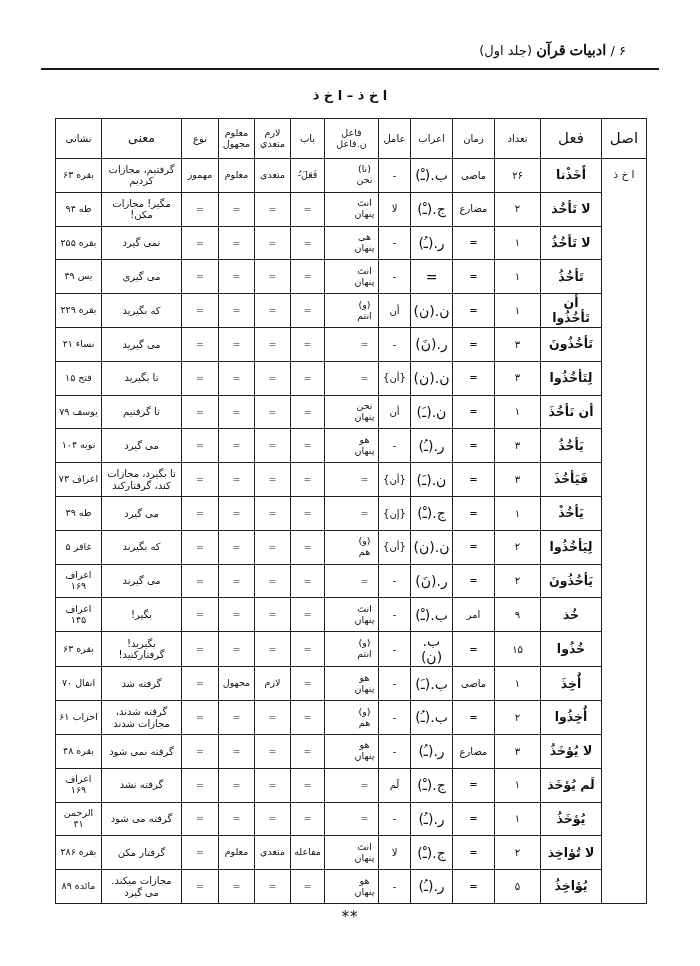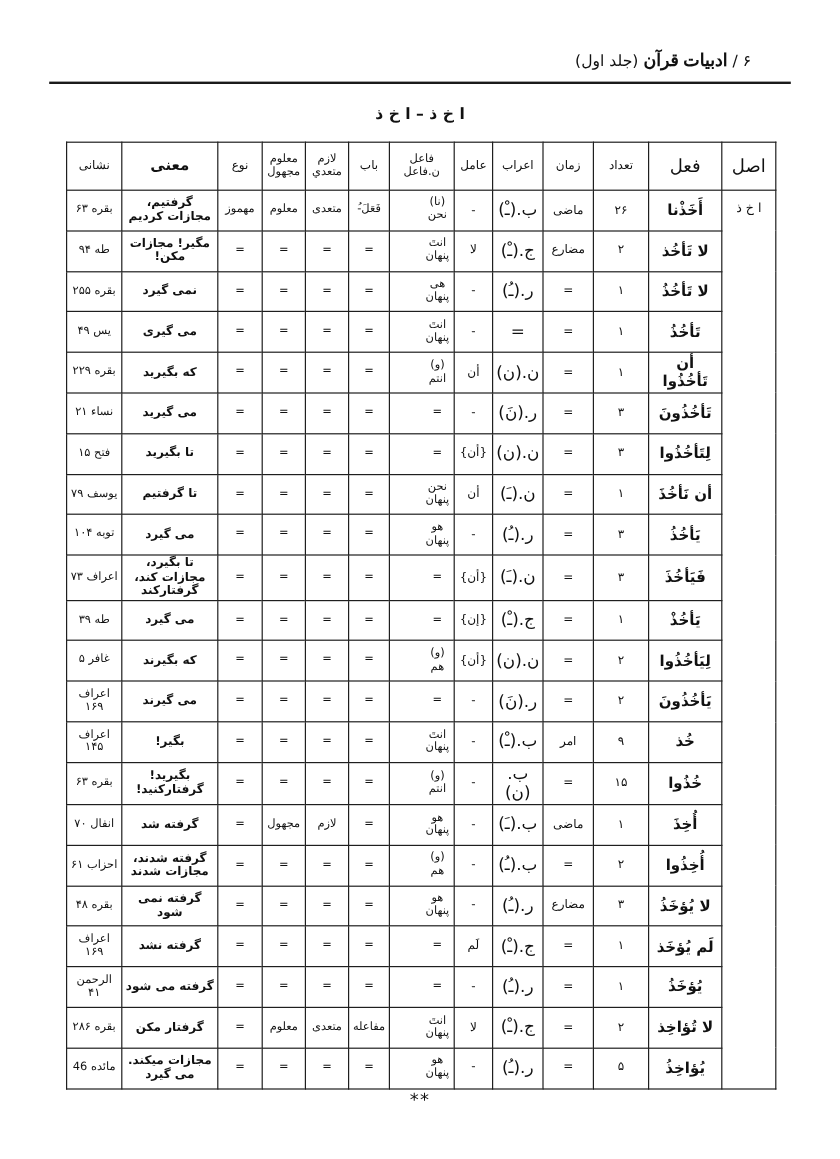--- a/index.html
+++ b/index.html
@@ -25,24 +25,24 @@
   }
   th,td{
     border:1.4px solid #1f1f1f;text-align:center;vertical-align:middle;
     padding:1px 2px;overflow:hidden;line-height:1.15;
   }
   thead tr{height:40px;}
   tbody tr{height:33.8px;}
   .th-sm{font-size:10px;font-weight:normal;}
   .th-2l{white-space:pre-line;font-size:9.5px;}
   .th-lg{font-size:15px;font-weight:normal;}
-  .th-md{font-size:12.5px;font-weight:bold;}
+  .th-md{font-size:12.5px;font-weight:normal;}
   td{font-size:10px;}
   td.cell-fel{font-size:12.5px;font-weight:bold;}
-  td.cell-mani{font-size:10px;font-weight:bold;}
+  td.cell-mani{font-size:10px;font-weight:normal;}
   td.cell-neshani{font-size:9.5px;}
   td.cell-erab{font-size:14px;}
   td.cell-fael{font-size:9.5px;padding-left:28px;}
   td.cell-bab,td.cell-lazem,td.cell-malum,td.cell-no{font-size:9.5px;}
   td.asl-cell{
     vertical-align:top;padding-top:9px;font-size:10.5px;letter-spacing:1px;
   }
   .footer-mark{
     position:absolute;top:908px;left:0;width:700px;text-align:center;
     font-size:15px;letter-spacing:1px;color:#111;
@@ -399,19 +399,19 @@
           <td class="cell-tedad">۵</td>
           <td class="cell-zaman">=</td>
           <td class="cell-erab">ر.(ـُ)</td>
           <td class="cell-amel">-</td>
           <td class="cell-fael">هو پنهان</td>
           <td class="cell-bab">=</td>
           <td class="cell-lazem">=</td>
           <td class="cell-malum">=</td>
           <td class="cell-no">=</td>
           <td class="cell-mani">مجازات میکند. مى گیرد</td>
-          <td class="cell-neshani">مائده 46</td>
+          <td class="cell-neshani">مائده ۸۹</td>
         </tr>
       </tbody>
   </table>
 </div>
 
 <div class="footer-mark">**</div>
 
 </body></html>

